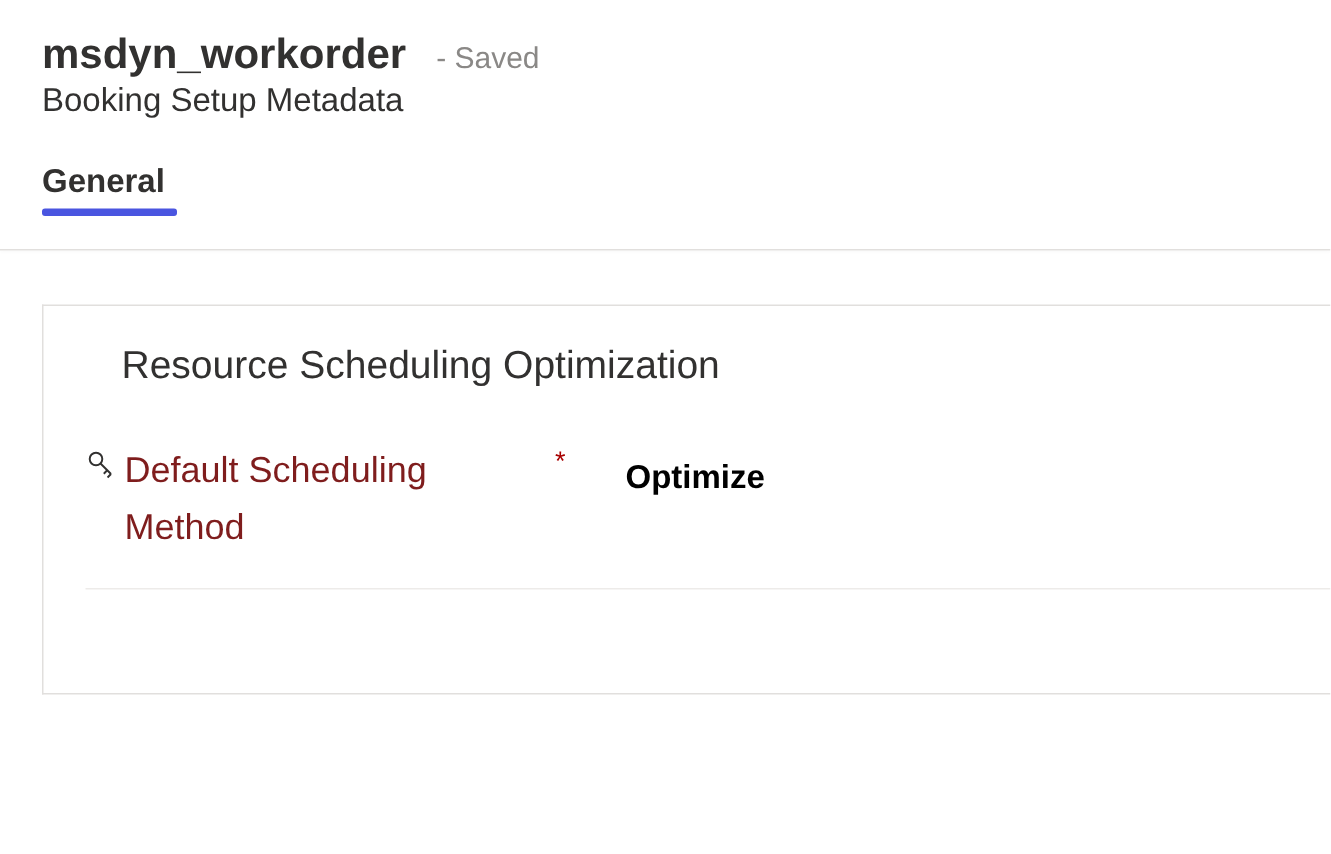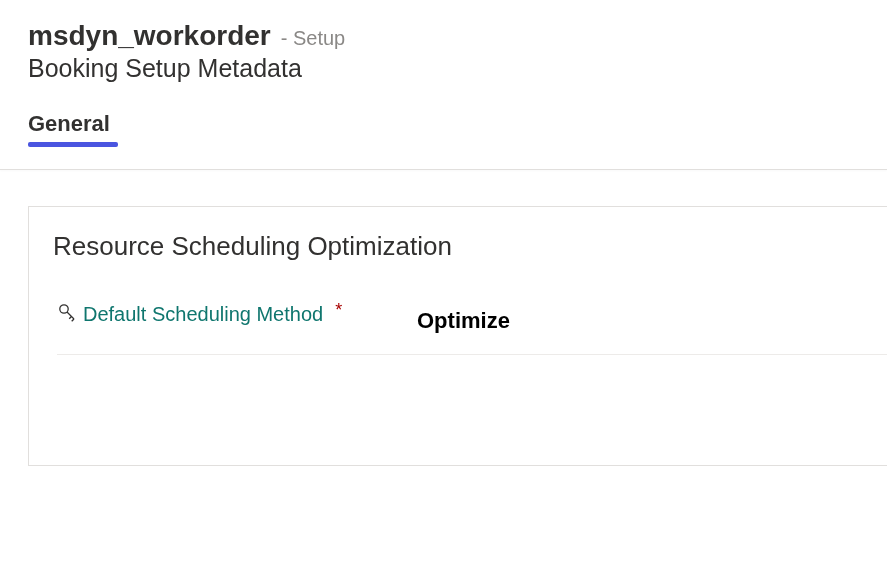--- a/index.html
+++ b/index.html
@@ -14,34 +14,34 @@
       width: 887px;
       height: 569px;
       overflow: hidden;
     }
     .header {
       padding: 20px 28px 0 28px;
     }
     .title-row {
       display: flex;
       align-items: baseline;
-      gap: 10px;
+      gap: 20px;
     }
     .page-title {
       font-size: 28px;
       font-weight: 600;
       color: #323130;
     }
     .save-status {
       font-size: 20px;
       font-weight: 400;
       color: #8a8886;
     }
     .subtitle {
-      font-size: 25px;
+      font-size: 22px;
       font-weight: 400;
       color: #323130;
       margin-top: 2px;
     }
     .tabs {
       display: flex;
       gap: 32px;
       padding: 28px 28px 0 28px;
     }
     .tab {
@@ -78,43 +78,44 @@
       border: 1px solid #e1dfdd;
       border-right: none;
       padding: 24px 0 60px 24px;
       min-height: 260px;
     }
     .section-title {
       font-size: 26px;
       font-weight: 400;
       color: #323130;
       margin-bottom: 36px;
+      margin-left: 28px;
     }
     .field-row {
       display: flex;
       align-items: flex-start;
       border-bottom: 1px solid #edebe9;
       padding-bottom: 20px;
       margin-left: 4px;
     }
     .field-label-wrap {
       display: flex;
       align-items: flex-start;
       gap: 6px;
       width: 320px;
       flex-shrink: 0;
     }
     .key-icon {
       margin-top: 4px;
       flex-shrink: 0;
     }
     .field-label {
-      font-size: 20px;
+      font-size: 24px;
       font-weight: 400;
-      color: #0f766e;
+      color: #7f1d1d;
       line-height: 1.6;
     }
     .required-mark {
       color: #a80000;
       font-size: 18px;
       margin-left: 6px;
       margin-top: 2px;
     }
     .field-value {
       font-size: 22px;
@@ -125,21 +126,21 @@
       flex: 1;
       cursor: pointer;
     }
   </style>
 </head>
 <body>
 
 <div class="header">
   <div class="title-row">
     <h1 class="page-title">msdyn_workorder</h1>
-    <span class="save-status">- Setup</span>
+    <span class="save-status">- Saved</span>
   </div>
   <div class="subtitle">Booking Setup Metadata</div>
 </div>
 
 <div class="tabs">
   <div class="tab active">
     <span>General</span>
   </div>
 </div>
 

